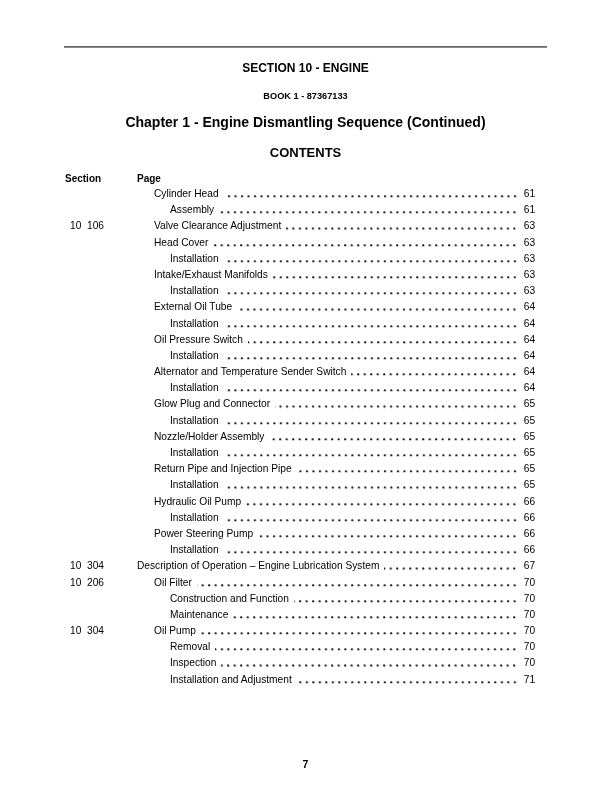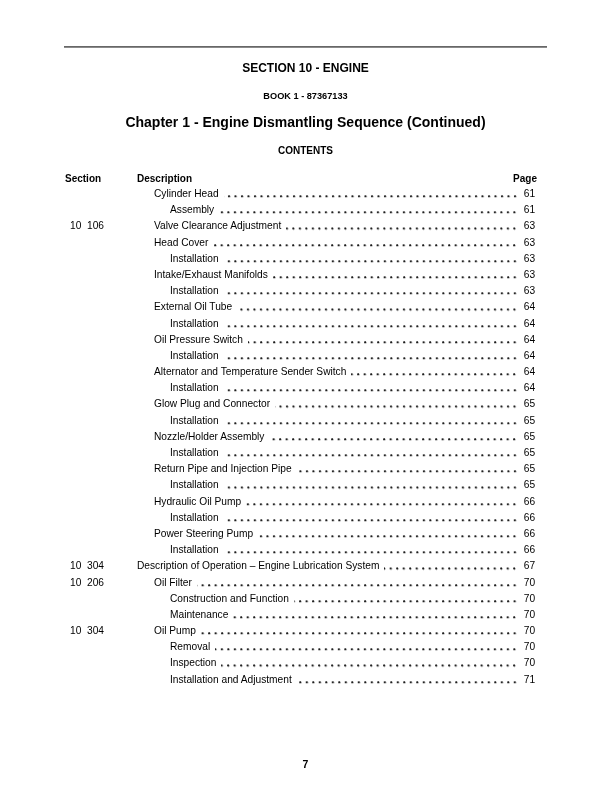--- a/index.html
+++ b/index.html
@@ -14,21 +14,21 @@
   }
   .rule {
     position:absolute; left:64px; top:46px;
     width:483px; height:2px;
     background:linear-gradient(#565656,#9c9c9c);
   }
   .centered { position:absolute; left:64px; width:483px; text-align:center; white-space:nowrap; }
   .section-title { top:61px; font-size:12px; font-weight:bold; }
   .book-code     { top:91px; font-size:9.2px;  font-weight:bold; }
   .chapter-title { top:114px; font-size:14px;  font-weight:bold; }
-  .contents-label{ top:145px; font-size:10px; font-weight:bold; }
+  .contents-label{ top:145px; font-size:13px; font-weight:bold; }
 
   .toc-header {
     position:absolute; left:64px; top:171px; width:483px;
     display:flex; align-items:flex-start;
     font-size:10px; font-weight:bold; line-height:16px;
     box-sizing:border-box; padding-right:10px;
   }
   .col-section { flex:none; width:73px; padding-left:1px; box-sizing:border-box; }
   .col-desc    { flex:1; }
   .col-page    { flex:none; text-align:right; }
@@ -74,21 +74,20 @@
   <div class="centered section-title">SECTION 10 - ENGINE</div>
 
   <div class="centered book-code">BOOK 1 - 87367133</div>
 
   <div class="centered chapter-title">Chapter 1 - Engine Dismantling Sequence (Continued)</div>
 
   <div class="centered contents-label">CONTENTS</div>
 
   <div class="toc-header">
     <span class="col-section">Section</span>
-    <span class="col-desc">Description</span>
     <span class="col-page">Page</span>
   </div>
 
   <div class="toc-rows">
       <div class="toc-row">
         <span class="row-sec"></span>
         <span class="row-label indent-1">Cylinder Head</span>
         <span class="leader"></span>
         <span class="row-page">61</span>
       </div>

